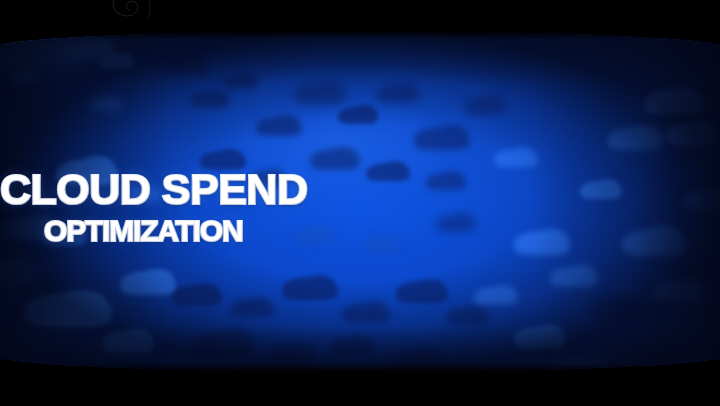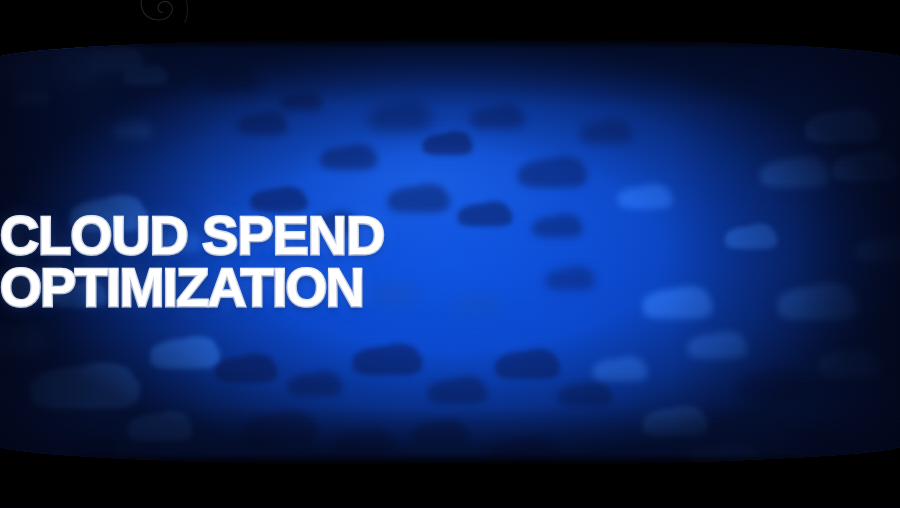--- a/index.html
+++ b/index.html
@@ -147,21 +147,21 @@
     letter-spacing: -0.5px;
     white-space: nowrap;
     text-shadow:
       0 0 2px rgba(255,255,255,0.55),
       0 0 14px rgba(90,150,255,0.30),
       0 2px 5px rgba(0,20,70,0.45);
     -webkit-text-stroke: 2.2px #ffffff;
     paint-order: stroke fill;
   }
   #title-line-1 { font-size: 43px; }
-  #title-line-2 { font-size: 43px; letter-spacing: -1.2px; }
+  #title-line-2 { font-size: 30px; letter-spacing: -1.2px; padding-left: 44px; }
 
   
   .letterbox {
     position: absolute;
     left: 0;
     width: 720px;
     background: #000000;
     z-index: 60;
   }
   #letterbox-top    { top: 0;    height: 31px; }

